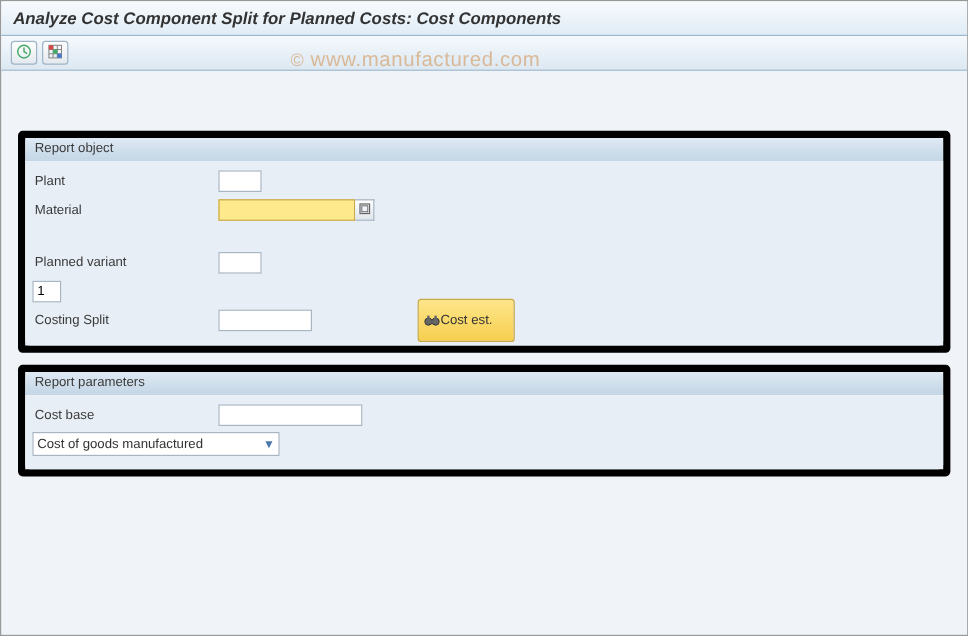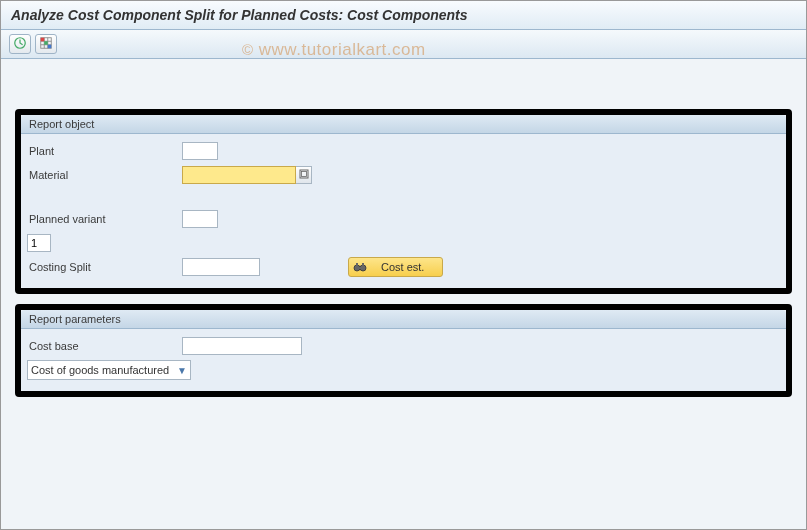--- a/index.html
+++ b/index.html
@@ -111,37 +111,36 @@
     border: 1px solid #a8b6c3;
     border-left: none;
     background: linear-gradient(to bottom, #fefefe, #e0e6ec);
     display:flex; align-items:center; justify-content:center;
     cursor: pointer;
   }
   .f4 svg { width:10px; height:10px; }
   
   .btn-costest {
     margin-left: 88px;
-    height: 20px;
+    height: 36px;
     display: inline-flex;
     align-items: center;
     background: linear-gradient(to bottom, #fde58a, #f7cf4e);
     border: 1px solid #c9a94a;
     border-radius: 3px;
     padding: 0 18px 0 4px;
     cursor: pointer;
-    gap: 14px;
     font-size: 11px;
     color: #333;
   }
   .btn-costest .ico { width:14px; height:14px; display:flex; align-items:center; justify-content:center; color:#555; }
   
   .select {
     height: 20px;
-    width: 164px;
+    width: 206px;
     border: 1px solid #a8b6c3;
     border-radius: 0;
     background: #fff;
     font-size: 11px;
     padding: 0 3px;
     color: #333;
     display:flex; align-items:center; justify-content:space-between;
     cursor: pointer;
   }
   .select .arrow { color:#4a77aa; font-size:10px; }
@@ -169,21 +168,21 @@
         <line x1="6" y1="2" x2="6" y2="14" stroke="#888"></line>
         <line x1="10" y1="2" x2="10" y2="14" stroke="#888"></line>
         <rect x="2" y="2" width="4" height="4" fill="#d44"></rect>
         <rect x="6" y="6" width="4" height="4" fill="#4a6"></rect>
         <rect x="10" y="10" width="4" height="4" fill="#47c"></rect>
       </svg>
     </span>
   </div>
 </div>
 
-<div class="watermark"><span class="copy">©</span> <span>www.tutorialkart.com</span></div>
+<div class="watermark"><span class="copy">©</span> <span>www.manufactured.com</span></div>
 
 <div class="content">
 
   <div class="group">
     <div class="group-header">Report object</div>
     <div class="group-body">
       <div class="row">
         <div class="label">Plant</div>
         <div class="field">
           <input class="text w-plant" value="" style="">

